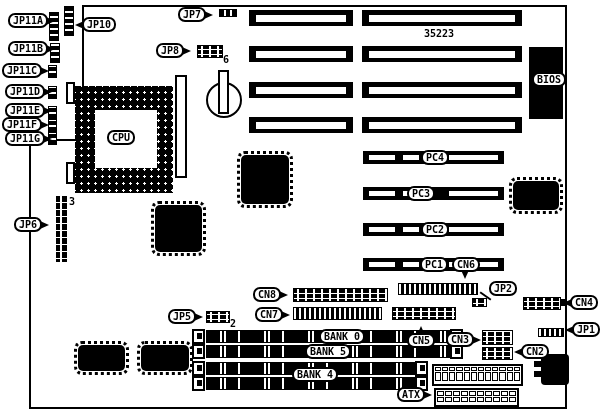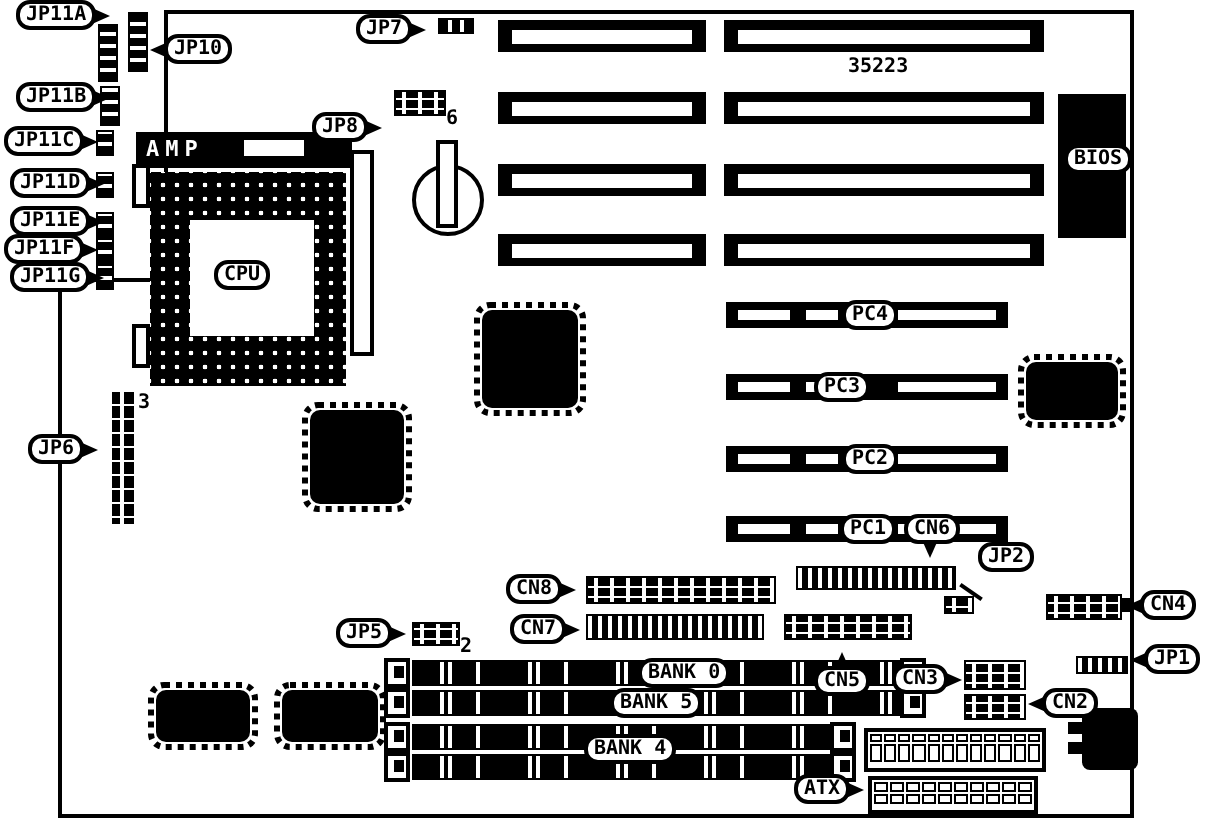--- a/index.html
+++ b/index.html
@@ -70,51 +70,47 @@
 </style>
 </head>
 <body>
 
 <div id="board">
 
   <svg id="outline" width="605" height="415">
     <polygon points="83,6 566,6 566,408 30,408 30,140 83,140" fill="none" stroke="#000" stroke-width="2"></polygon>
   </svg>
 
-  <div class="co ar-r" style="left:8px;top:0">JP11A</div>
+  <div class="co ar-r" style="left:8px;top:13px">JP11A</div>
   <div class="co ar-r" style="left:8px;top:41px">JP11B</div>
   <div class="co ar-r" style="left:2px;top:63px">JP11C</div>
   <div class="co ar-r" style="left:5px;top:84px">JP11D</div>
   <div class="co ar-r" style="left:5px;top:103px">JP11E</div>
   <div class="co ar-r" style="left:2px;top:117px">JP11F</div>
   <div class="co ar-r" style="left:5px;top:131px">JP11G</div>
   <div class="co ar-l" style="left:82px;top:17px">JP10</div>
 
   <div class="vdash" style="left:49px;top:12px;width:10px;height:29px"></div>
   <div class="vdash" style="left:64px;top:6px;width:10px;height:30px"></div>
   <div class="vdash" style="left:50px;top:43px;width:10px;height:20px"></div>
   <div class="vdash" style="left:48px;top:65px;width:9px;height:13px"></div>
   <div class="vdash" style="left:48px;top:86px;width:9px;height:13px"></div>
   <div class="vdash" style="left:48px;top:106px;width:9px;height:13px"></div>
   <div class="vdash" style="left:48px;top:119px;width:9px;height:13px"></div>
   <div class="vdash" style="left:48px;top:132px;width:9px;height:13px"></div>
 
   <div class="co ar-r" style="left:178px;top:7px">JP7</div>
   <div class="hdash" style="left:219px;top:9px;width:18px;height:8px"></div>
-  <div class="co ar-r" style="left:156px;top:56px">JP8</div>
+  <div class="co ar-r" style="left:156px;top:43px">JP8</div>
   <div class="hgrid" style="left:197px;top:45px;width:26px;height:13px"></div>
   <div class="txt" style="left:223px;top:54px">6</div>
 
   <div class="abs" style="left:206px;top:82px;width:36px;height:36px;border:2px solid #000;border-radius:50%;background:#fff;z-index:1"></div>
   <div class="abs" style="left:218px;top:70px;width:11px;height:44px;border:2px solid #000;background:#fff;z-index:2"></div>
 
-  <div class="blk" style="left:68px;top:66px;width:108px;height:18px">
-    <span style="position:absolute;left:5px;top:2px;color:#fff;font:bold 11px 'DejaVu Sans Mono',monospace;letter-spacing:3px">AMP</span>
-    <span style="position:absolute;left:54px;top:4px;width:30px;height:8px;background:#fff"></span>
-  </div>
   <div class="pga" style="left:75px;top:86px;width:98px;height:107px"></div>
   <div class="white-box" style="left:95px;top:110px;width:62px;height:58px"></div>
   <div class="co" style="left:107px;top:130px">CPU</div>
   <div class="outl" style="left:175px;top:75px;width:12px;height:103px"></div>
   <div class="outl" style="left:66px;top:82px;width:9px;height:22px"></div>
   <div class="outl" style="left:66px;top:162px;width:9px;height:22px"></div>
 
   <div class="isa" style="left:249px;top:10px;width:104px;height:16px"></div>
   <div class="isa" style="left:362px;top:10px;width:160px;height:16px"></div>
   <div class="isa" style="left:249px;top:46px;width:104px;height:16px"></div>
@@ -184,21 +180,21 @@
   <div class="hstripe" style="left:293px;top:307px;width:89px;height:13px"></div>
   <div class="hgrid" style="left:392px;top:307px;width:64px;height:13px"></div>
   <div class="co ar-u" style="left:407px;top:333px">CN5</div>
 
   <div class="co ar-r" style="left:168px;top:309px">JP5</div>
   <div class="hgrid" style="left:206px;top:311px;width:24px;height:12px"></div>
   <div class="txt" style="left:230px;top:318px">2</div>
 
   <div class="hstripe" style="left:398px;top:283px;width:80px;height:12px"></div>
 
-  <div class="co" style="left:489px;top:271px">JP2</div>
+  <div class="co" style="left:489px;top:281px">JP2</div>
   <div class="lead" style="left:479px;top:295px;width:13px;height:2px;transform:rotate(35deg)"></div>
   <div class="hgrid" style="left:472px;top:298px;width:15px;height:9px"></div>
 
   <div class="hgrid" style="left:523px;top:297px;width:38px;height:13px"></div>
   <div class="blk" style="left:560px;top:299px;width:5px;height:7px"></div>
   <div class="co ar-l" style="left:570px;top:295px">CN4</div>
   <div class="hstripe" style="left:538px;top:328px;width:26px;height:9px"></div>
   <div class="co ar-l" style="left:572px;top:322px">JP1</div>
 
   <div class="co ar-r" style="left:446px;top:332px">CN3</div>

